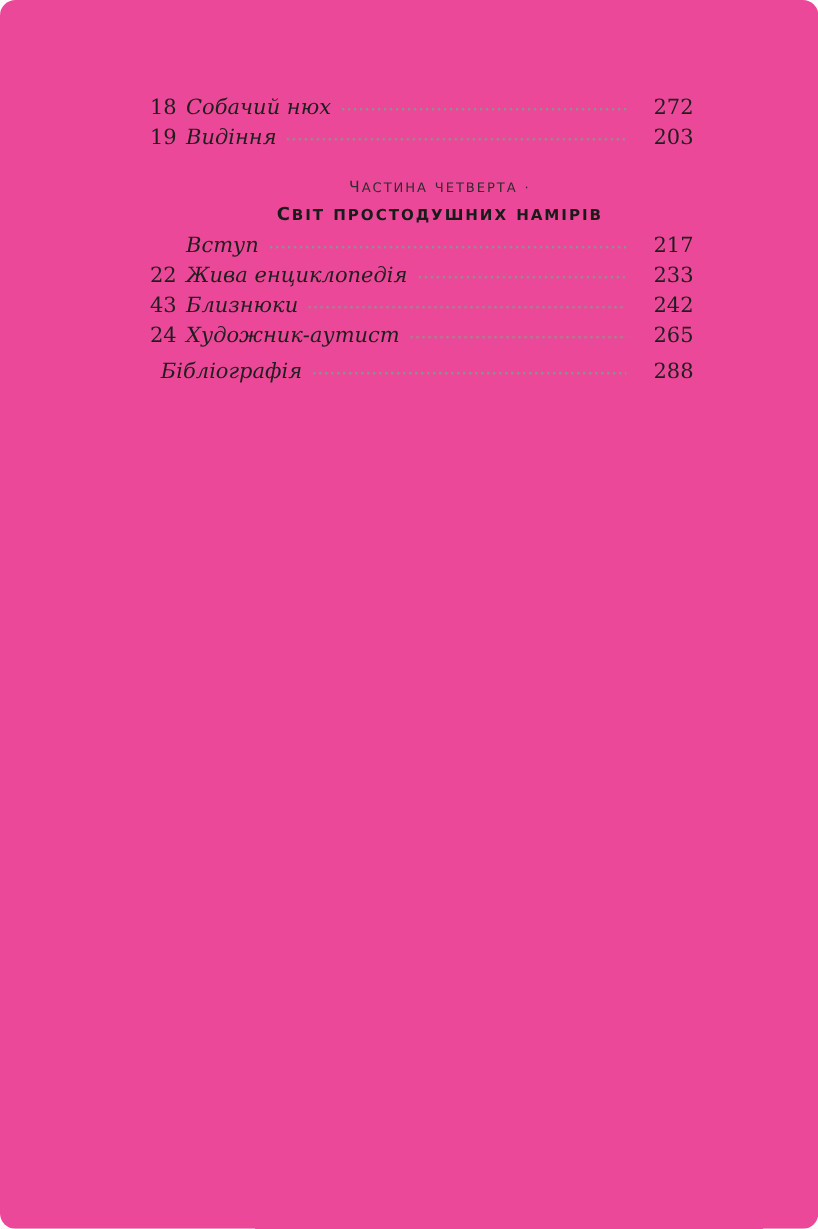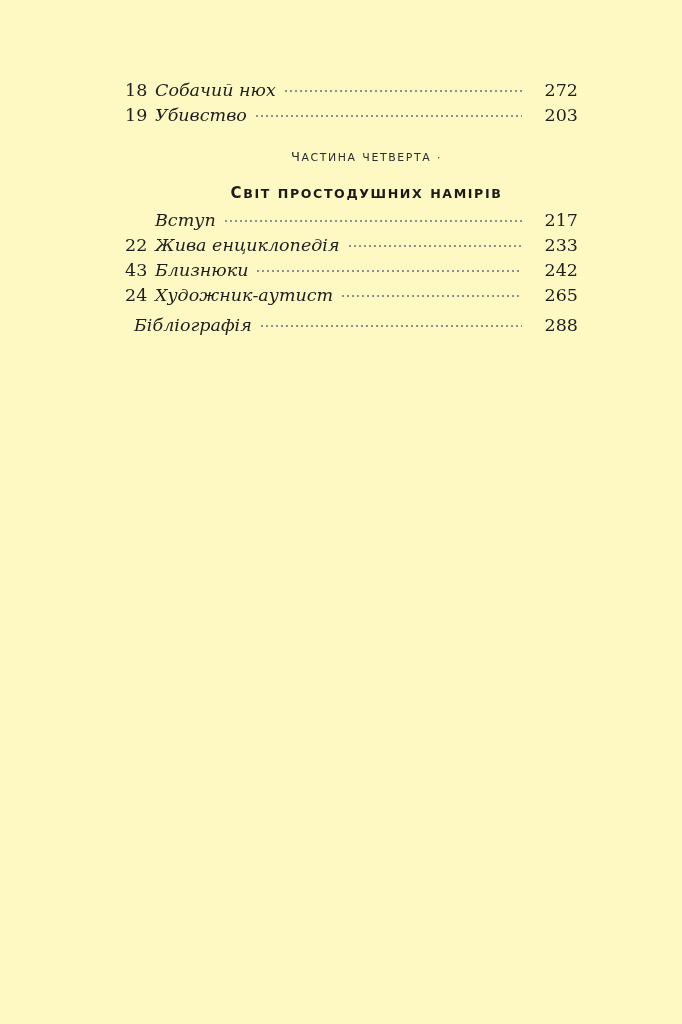--- a/index.html
+++ b/index.html
@@ -1,26 +1,27 @@
 <!DOCTYPE html>
 <html><head>
 <meta charset="utf-8">
 <style>
   html, body { margin: 0; padding: 0; background: #ffffff; }
 
   .page {
     position: relative;
     width: 682px;
     height: 1024px;
-    background: #fef9c3;
+    background: #ec4899;
     box-sizing: border-box;
     padding: 78px 104px 0 125px;
     font-family: "DejaVu Serif", "Liberation Serif", serif;
     color: #1e1e1e;
     overflow: hidden;
+    border-radius: 13px;
   }
 
   .row {
     display: flex;
     height: 25px;
     line-height: 25px;
     font-size: 17.5px;
     white-space: nowrap;
   }
   .num   { flex: 0 0 22px; width: 22px; text-align: right; }
@@ -43,21 +44,21 @@
     font-family: "DejaVu Sans", "Liberation Sans", sans-serif;
   }
   .kicker {
     margin-top: 19px;
     font-size: 13px;
     line-height: 19px;
     letter-spacing: 1.6px;
     color: #2d2d2d;
   }
   .part-title {
-    margin-top: 16px;
+    margin-top: 2px;
     font-size: 15px;
     line-height: 21px;
     letter-spacing: 1.6px;
     font-weight: bold;
     color: #1a1a1a;
   }
   .sc { font-size: 0.84em; }   
 
   .group-2 { margin-top: 4px; }
 
@@ -74,21 +75,21 @@
 
         <div class="row">
           <span class="num">18</span>
           <span class="title">Собачий нюх</span>
           <span class="dots"></span>
           <span class="pg">272</span>
         </div>
 
         <div class="row">
           <span class="num">19</span>
-          <span class="title">Убивство</span>
+          <span class="title">Видіння</span>
           <span class="dots"></span>
           <span class="pg">203</span>
         </div>
 
       </div>
 
     <div class="section-head">
       <div class="kicker"><span class="cap">Ч</span><span class="sc">А</span><span class="sc">С</span><span class="sc">Т</span><span class="sc">И</span><span class="sc">Н</span><span class="sc">А</span> <span class="sc">Ч</span><span class="sc">Е</span><span class="sc">Т</span><span class="sc">В</span><span class="sc">Е</span><span class="sc">Р</span><span class="sc">Т</span><span class="sc">А</span> <span class="sc">·</span></div>
       <div class="part-title"><span class="cap">С</span><span class="sc">В</span><span class="sc">І</span><span class="sc">Т</span> <span class="sc">П</span><span class="sc">Р</span><span class="sc">О</span><span class="sc">С</span><span class="sc">Т</span><span class="sc">О</span><span class="sc">Д</span><span class="sc">У</span><span class="sc">Ш</span><span class="sc">Н</span><span class="sc">И</span><span class="sc">Х</span> <span class="sc">Н</span><span class="sc">А</span><span class="sc">М</span><span class="sc">І</span><span class="sc">Р</span><span class="sc">І</span><span class="sc">В</span></div>
     </div>

